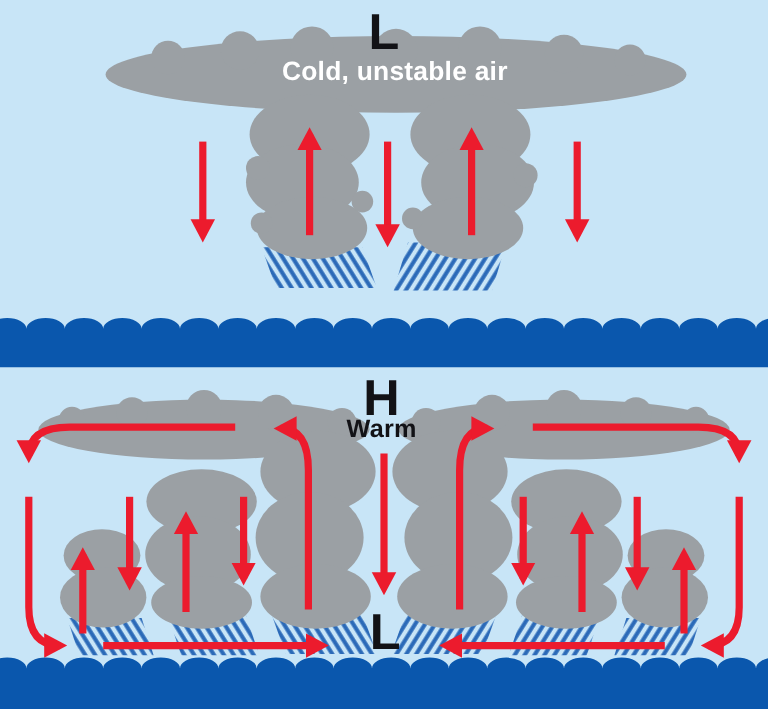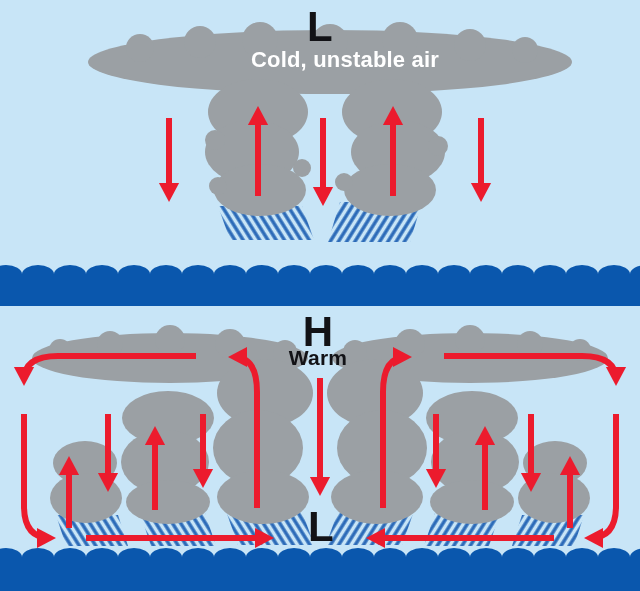--- a/index.html
+++ b/index.html
@@ -14,21 +14,21 @@
   .lbl{
     position:absolute;
     transform:translateX(-50%);
     font-weight:bold;
     white-space:nowrap;
     line-height:1;
     letter-spacing:0.2px;
     user-select:none;
   }
   .lbl-pressure{font-size:42px;color:var(--label-dark,#111);}
-  .lbl-cold{font-size:22px;color:var(--label-light,#fff);top:49px;left:345px;}
+  .lbl-cold{font-size:22px;color:var(--label-light,#fff);top:49px;left:329px;}
   .lbl-warm-humid{font-size:22px;color:var(--label-dark,#111);top:237px;left:323px;}
   .lbl-warm-small{font-size:21px;color:var(--label-dark,#111);top:347px;left:318px;}
   #lbl-low-top{top:6px;left:320px;}
   #lbl-high{top:311px;left:318px;}
   #lbl-low-bottom{top:506px;left:321px;}
 </style>
 </head>
 <body>
 
 <div class="stage">

